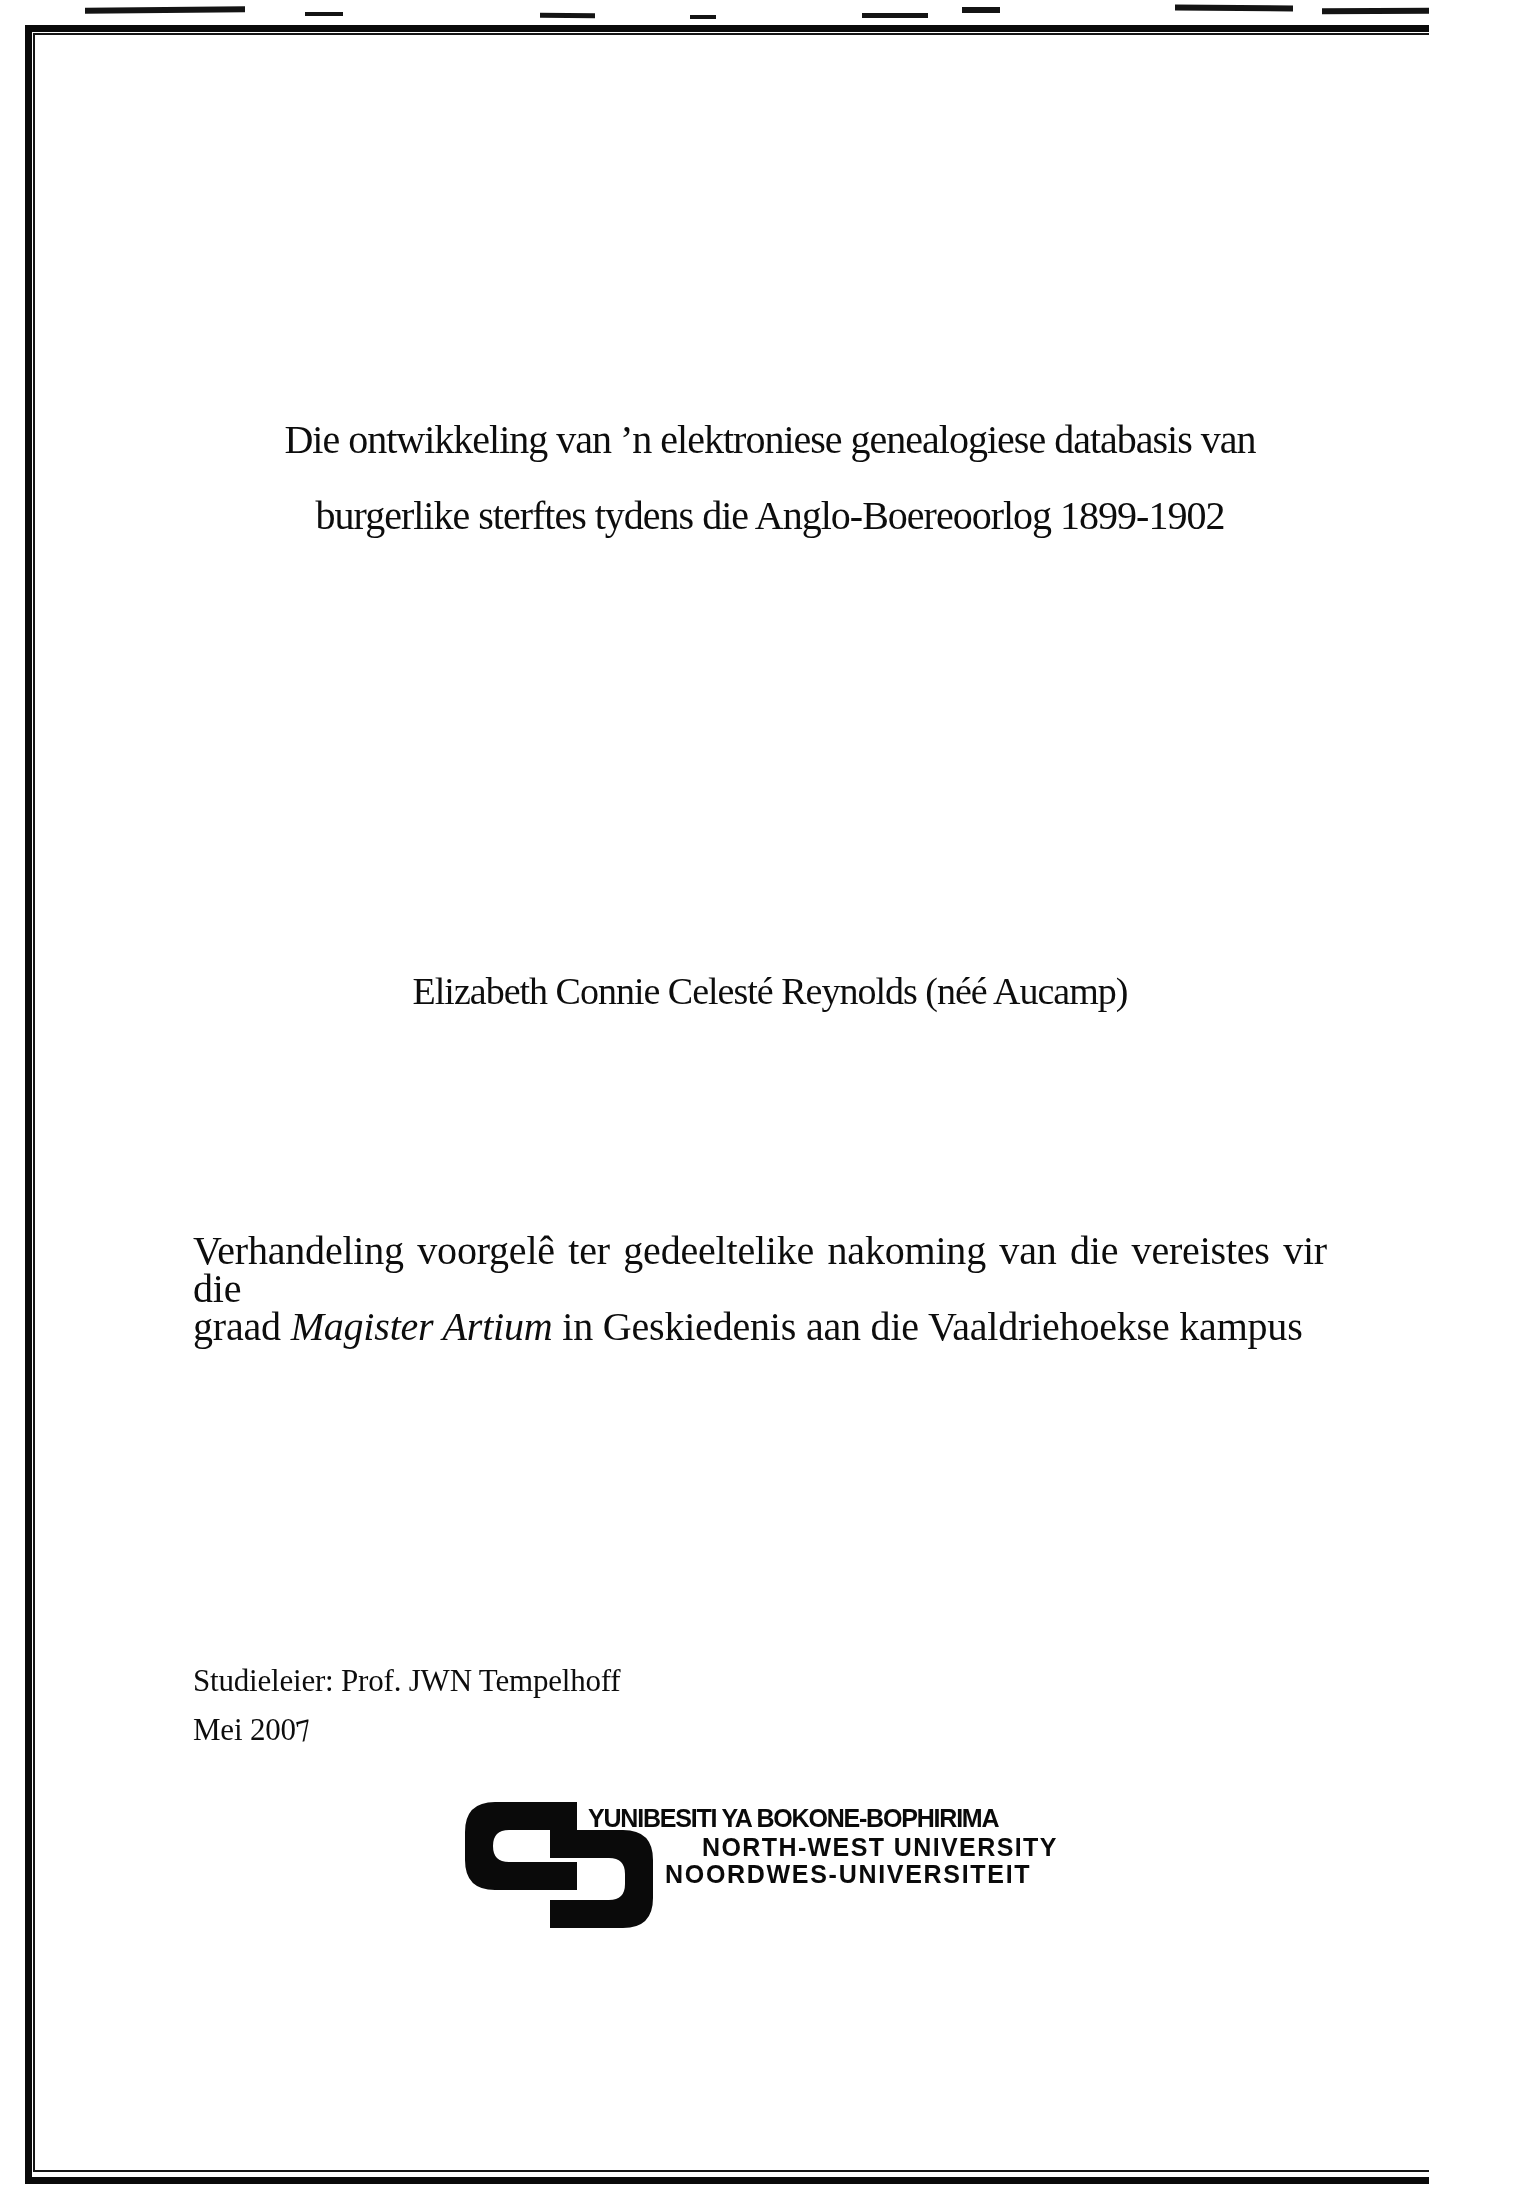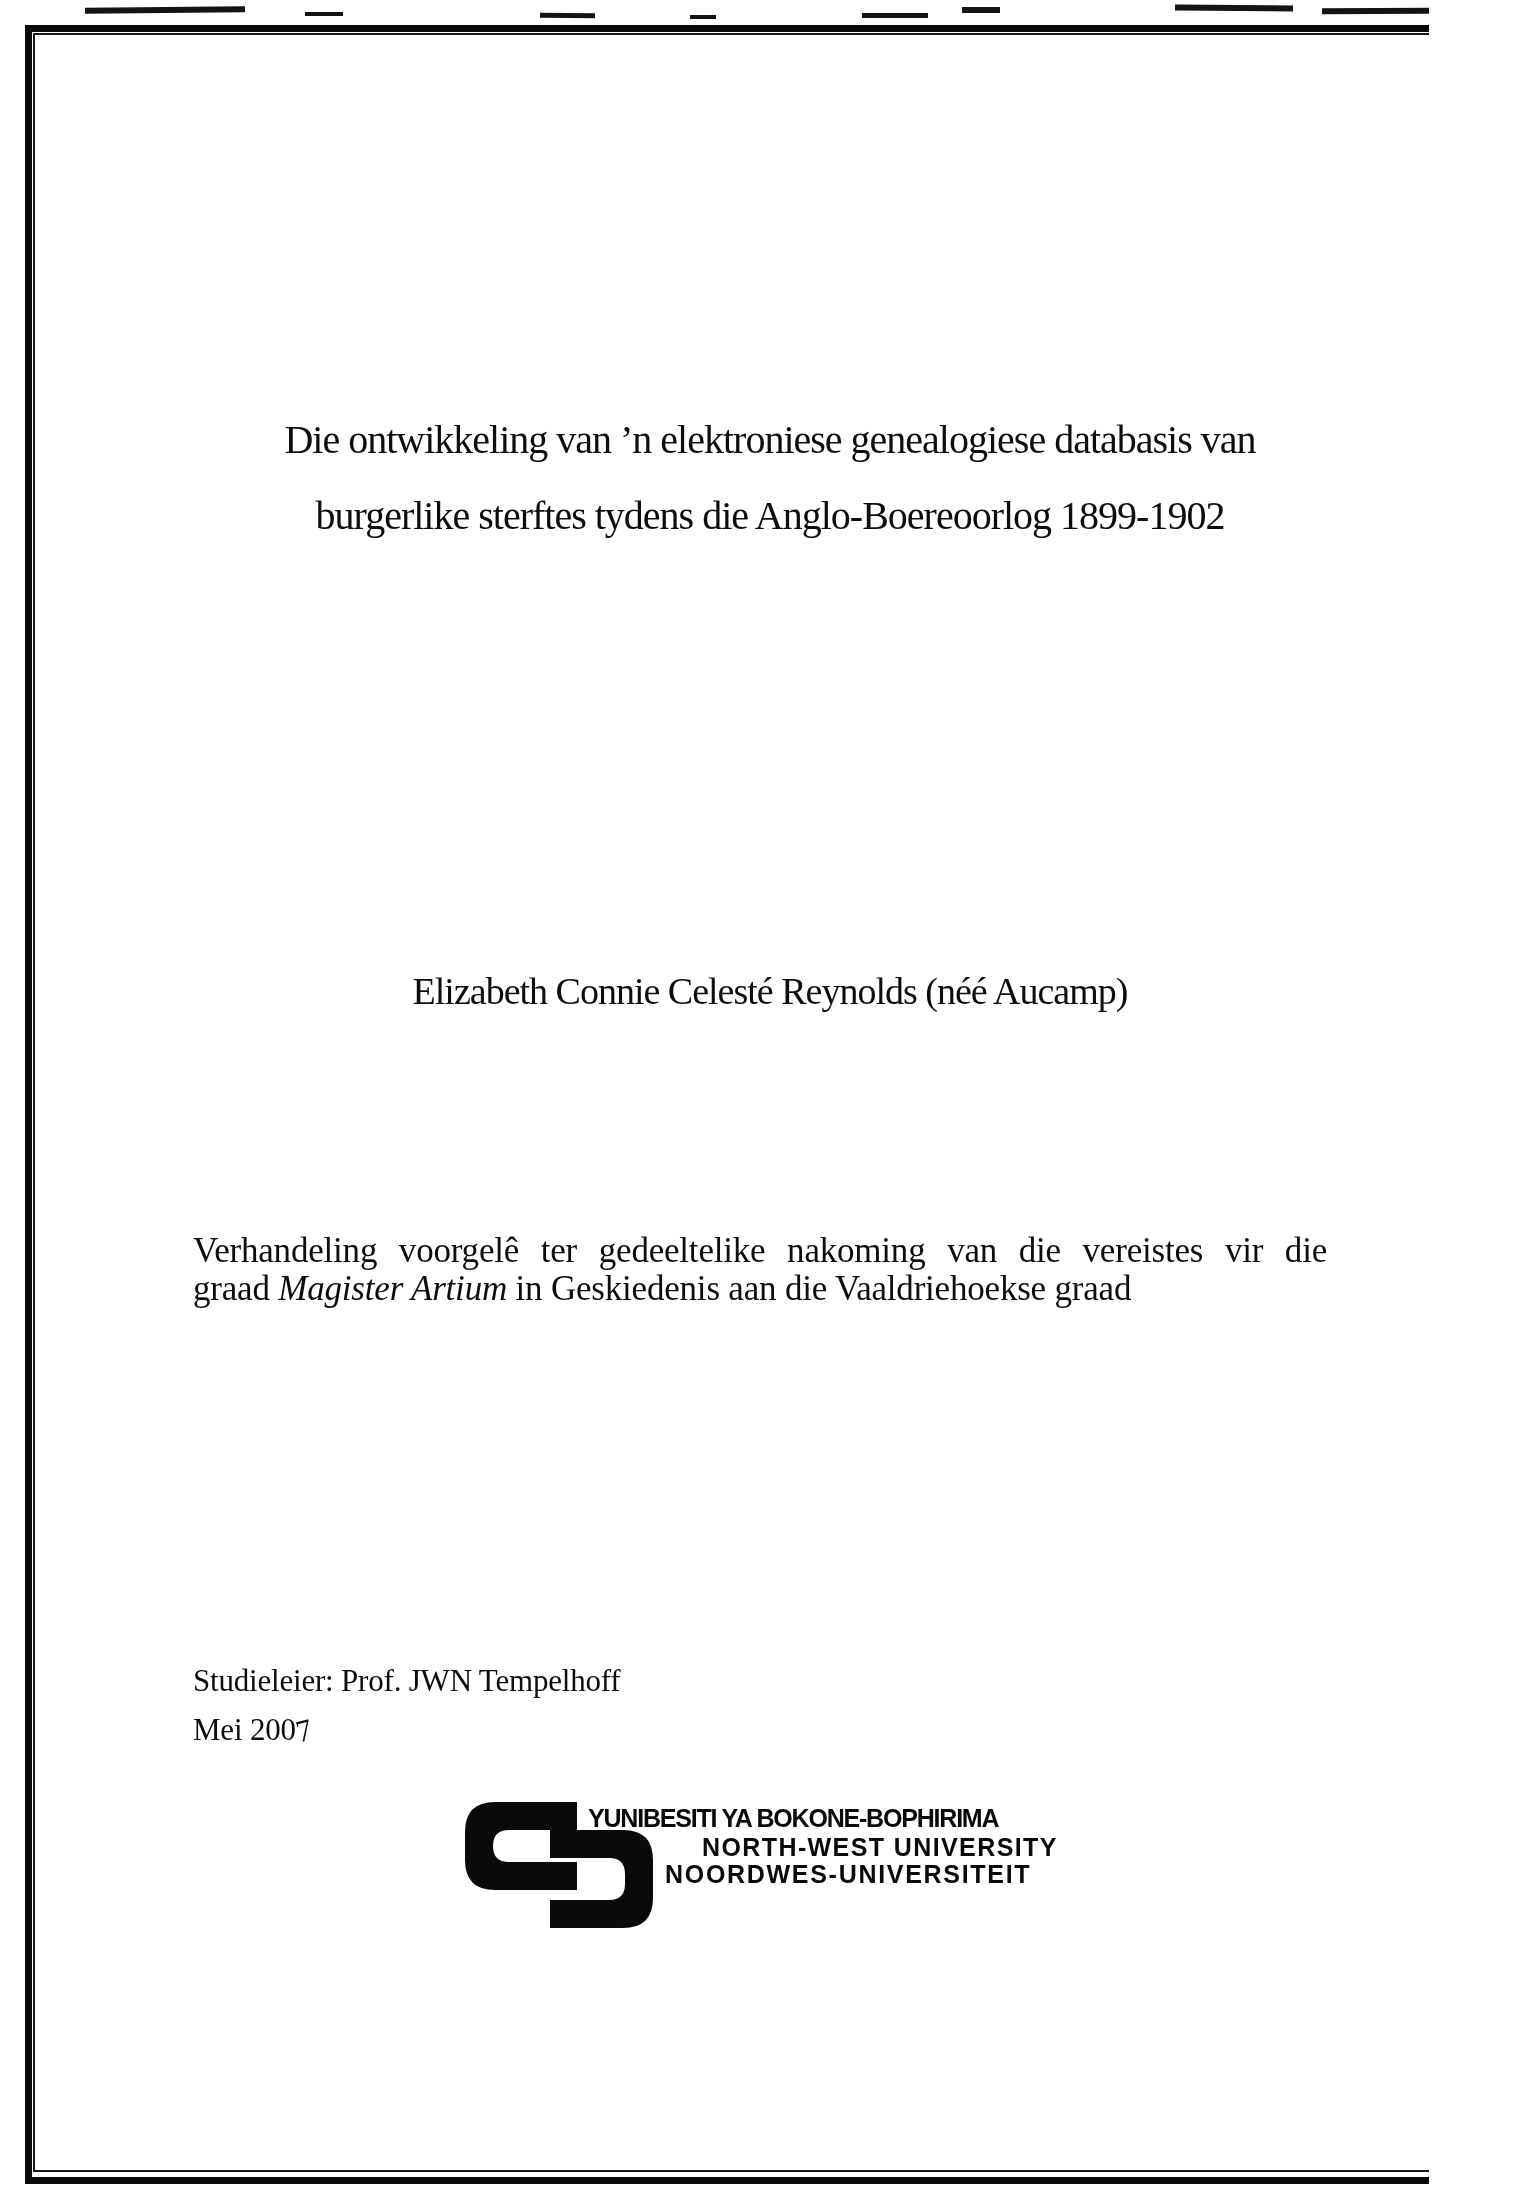--- a/index.html
+++ b/index.html
@@ -32,21 +32,21 @@
   .n9 { left:1448px;top:11px; width:46px;  height:5px; }
 
   .center-band { position:absolute; left:40px; width:1460px; text-align:center; }
 
   .title-block { top:402px; font-size:40px; line-height:76px; letter-spacing:-1px; }
   .byline     { top:806px; font-size:34px; line-height:40px; }
   .author     { top:956px; font-size:38px; line-height:46px; letter-spacing:-1px;margin-top:12px; }
 
   .thesis-para {
     position:absolute; left:193px; top:1232px; width:1134px;
-    font-size:35px; line-height:38px; letter-spacing:-0.2px;
+    font-size:40px; line-height:38px; letter-spacing:-0.2px;
   }
   .jline { text-align:justify; text-align-last:justify; }
   .thesis-para i { font-style:italic;margin-top:36px; }
 
   .supervisor {
     position:absolute; left:193px; top:1656px;
     font-size:31px; line-height:49px; letter-spacing:-0.2px;
   }
   .date-seven { display:inline-block; transform:rotate(-14deg) translateY(1px); }
 
@@ -81,21 +81,21 @@
   <div class="center-band title-block">
     <div>Die ontwikkeling van ’n elektroniese genealogiese databasis van</div>
     <div>burgerlike sterftes tydens die Anglo-Boereoorlog 1899-1902</div>
   </div>
 
 
   <div class="center-band author">Elizabeth Connie Celesté Reynolds (néé Aucamp)</div>
 
   <div class="thesis-para">
     <div class="jline">Verhandeling voorgelê ter gedeeltelike nakoming van die vereistes vir die</div>
-    <div><span>graad </span><i>Magister Artium</i><span> in Geskiedenis aan die Vaaldriehoekse graad</span></div>
+    <div><span>graad </span><i>Magister Artium</i><span> in Geskiedenis aan die Vaaldriehoekse kampus</span></div>
   </div>
 
   <div class="supervisor">
     <div>Studieleier: Prof. JWN Tempelhoff</div>
     <div><span>Mei 200</span><span class="date-seven">7</span></div>
   </div>
 
   <svg class="logo-mark" width="188" height="126" viewBox="0 0 188 126">
     <path fill="#0a0a0a" d="M30,0 H112 V28 H44 Q28,28 28,44 Q28,60 44,60 H112 V88 H30 Q0,88 0,58 V30 Q0,0 30,0 Z"></path>
     <path fill="#0a0a0a" d="M85,28 H158 Q188,28 188,58 V96 Q188,126 158,126 H85 V98 H144 Q160,98 160,82 V72 Q160,56 144,56 H85 Z"></path>

